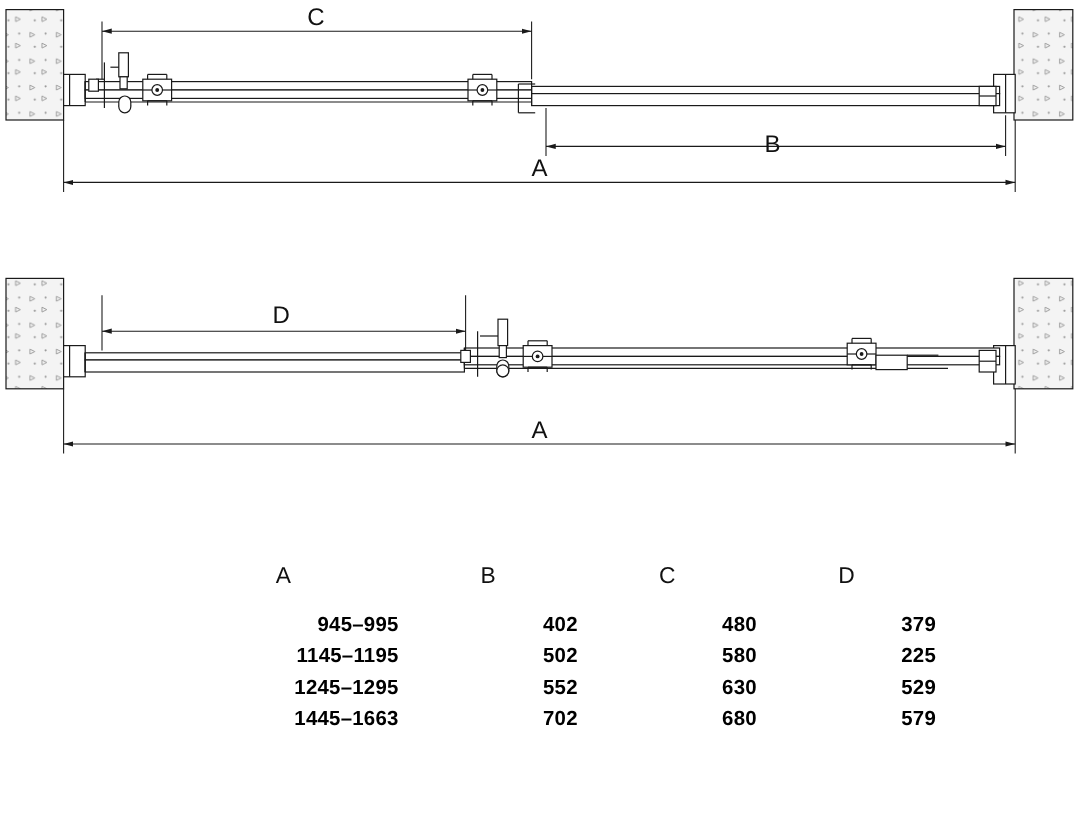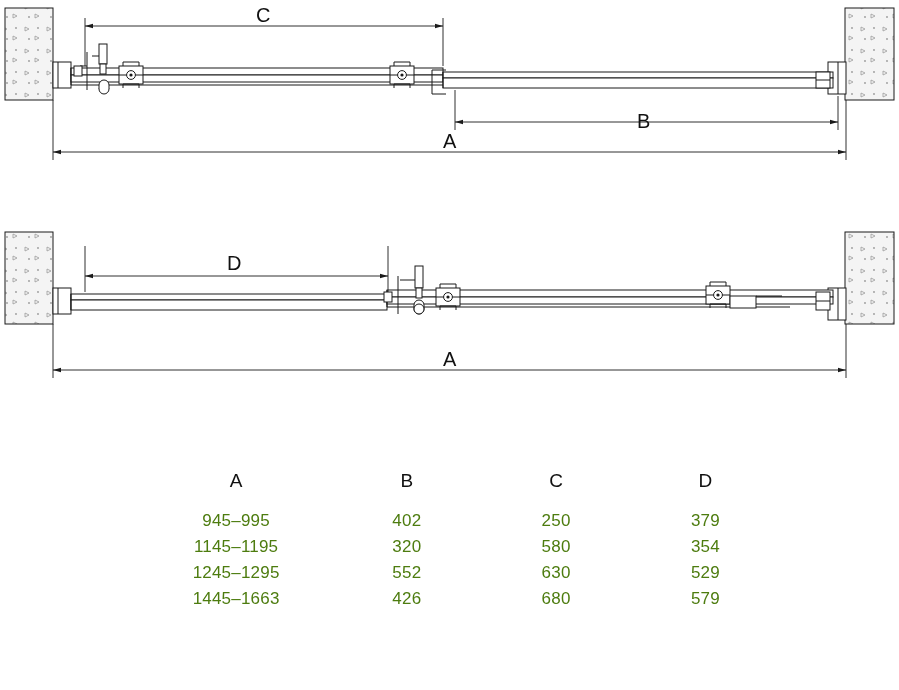--- a/index.html
+++ b/index.html
@@ -39,25 +39,26 @@
     font-size: 17px;
   }
   table th {
     font-weight: normal;
     font-size: 19px;
     padding: 2px 0 16px 0;
     text-align: center;
     color: #111;
   }
   table td {
-    text-align: center;
+    text-align: right;
     padding: 3px 0;
     font-size: 17px;
-    color: #4d7c0f;
+    color: #000000;
     letter-spacing: 0.2px;
+    font-weight: bold;
   }
   table td.colA {
     width: 30%;
   }
   table td.colB, table td.colC, table td.colD {
     width: 23.3%;
   }
   .lbl {
     position: absolute;
     font-size: 20px;
@@ -269,38 +270,38 @@
           <th class="colA">A</th>
           <th class="colB">B</th>
           <th class="colC">C</th>
           <th class="colD">D</th>
         </tr>
       </thead>
       <tbody>
         <tr>
           <td class="colA">945–995</td>
           <td class="colB">402</td>
-          <td class="colC">250</td>
+          <td class="colC">480</td>
           <td class="colD">379</td>
         </tr>
         <tr>
           <td class="colA">1145–1195</td>
-          <td class="colB">320</td>
+          <td class="colB">502</td>
           <td class="colC">580</td>
-          <td class="colD">354</td>
+          <td class="colD">225</td>
         </tr>
         <tr>
           <td class="colA">1245–1295</td>
           <td class="colB">552</td>
           <td class="colC">630</td>
           <td class="colD">529</td>
         </tr>
         <tr>
           <td class="colA">1445–1663</td>
-          <td class="colB">426</td>
+          <td class="colB">702</td>
           <td class="colC">680</td>
           <td class="colD">579</td>
         </tr>
       </tbody>
     </table>
   </div>
 
 </div>
 
 </body></html>

